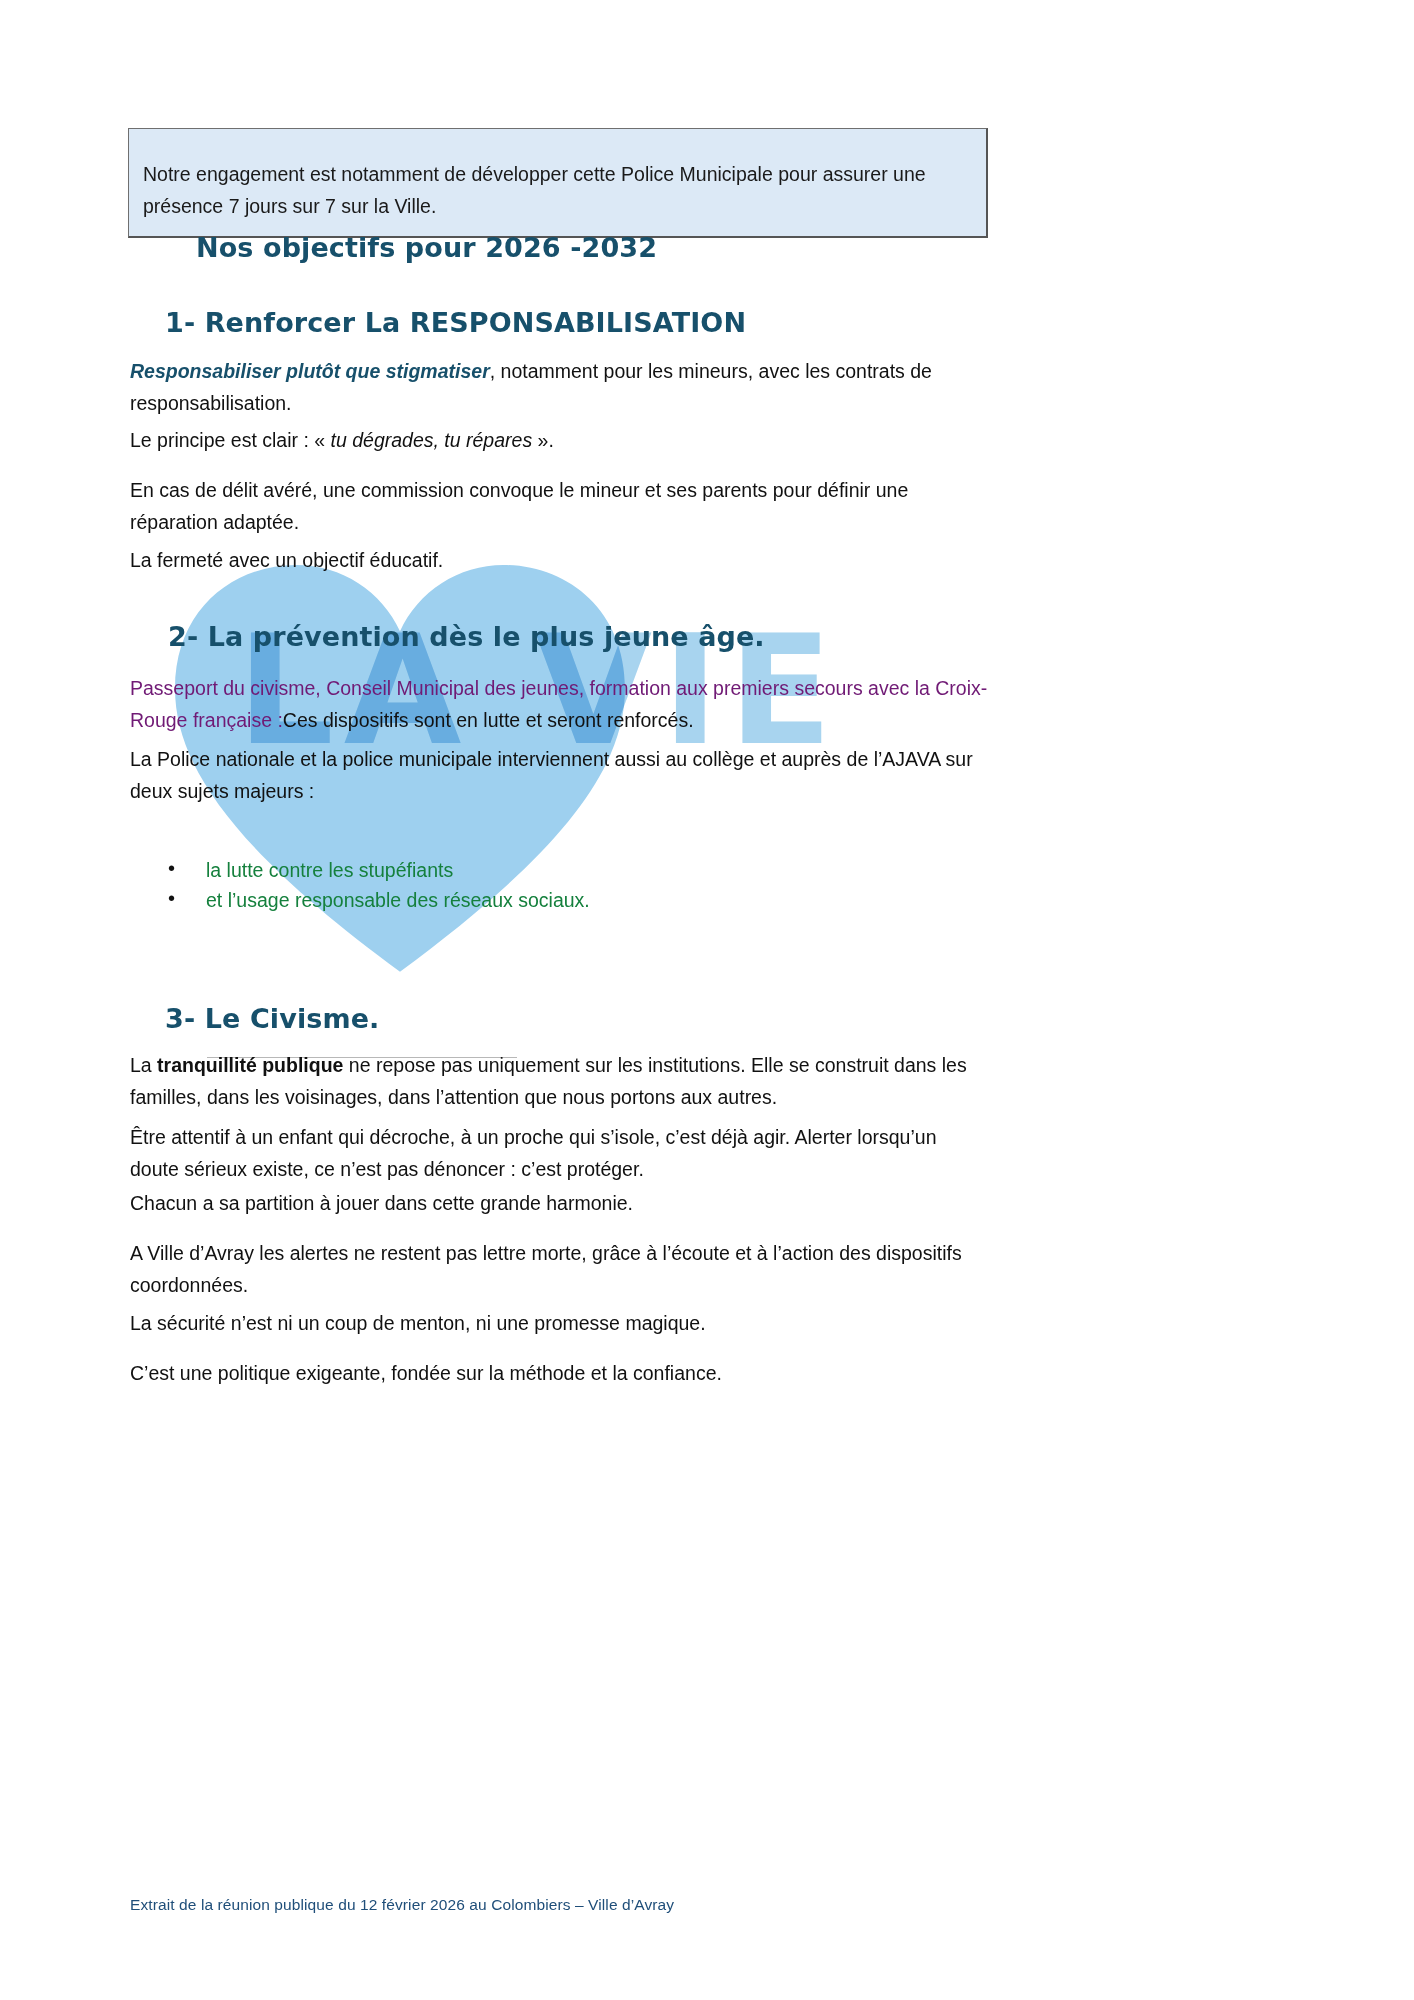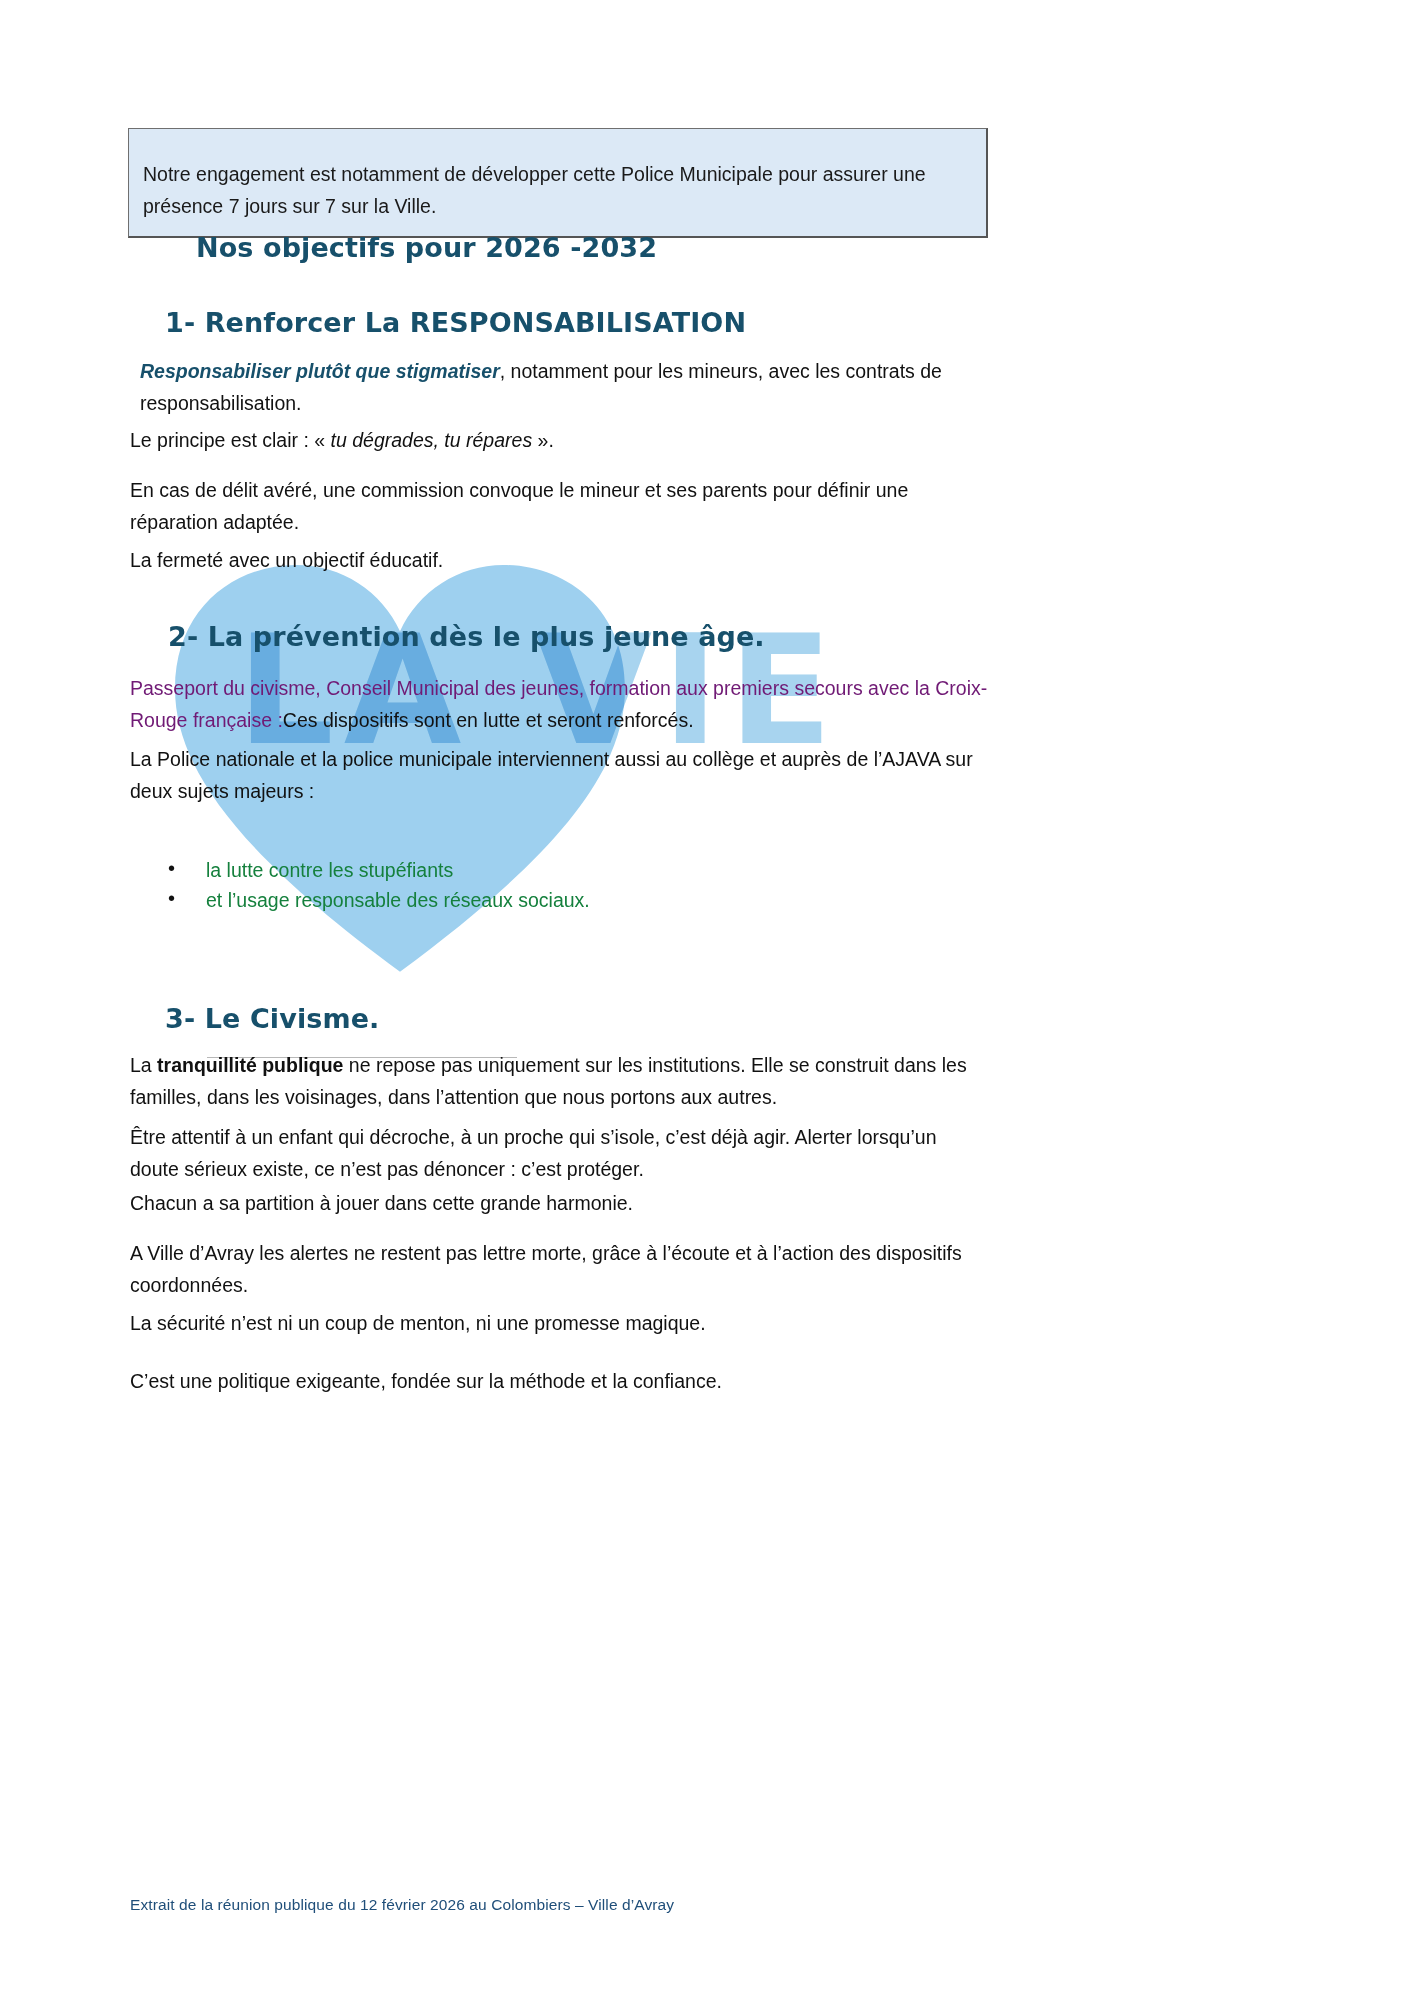--- a/index.html
+++ b/index.html
@@ -180,21 +180,21 @@
   <div class="content">
 
     <div class="callout">
       <span>Notre engagement est notamment de développer cette Police Municipale pour assurer une présence 7 jours sur 7 sur la Ville.</span>
     </div>
 
     <h1 class="doc-h1 block" style="left:196px; top:232px;">Nos objectifs pour 2026 -2032</h1>
 
     <h2 class="doc-h2 block" style="left:165px; top:307px;">1- Renforcer La RESPONSABILISATION</h2>
 
-    <p class="para block" style="left:140px; top:356px;">
+    <p class="para block" style="left:130px; top:356px;">
       <span class="ital-blue">Responsabiliser plutôt que stigmatiser</span><span>, notamment pour les mineurs, avec les contrats de responsabilisation.</span>
     </p>
 
     <p class="para block" style="left:130px; top:425px;">
       <span>Le principe est clair : « </span><span class="ital">tu dégrades, tu répares</span><span> ».</span>
     </p>
 
     <p class="para block" style="left:130px; top:475px;">En cas de délit avéré, une commission convoque le mineur et ses parents pour définir une réparation adaptée.</p>
 
     <p class="para block" style="left:130px; top:545px;">La fermeté avec un objectif éducatif.</p>
@@ -221,18 +221,18 @@
     </p>
 
     <p class="para block" style="left:130px; top:1122px;">Être attentif à un enfant qui décroche, à un proche qui s’isole, c’est déjà agir. Alerter lorsqu’un doute sérieux existe, ce n’est pas dénoncer : c’est protéger.</p>
 
     <p class="para block" style="left:130px; top:1188px;">Chacun a sa partition à jouer dans cette grande harmonie.</p>
 
     <p class="para block" style="left:130px; top:1238px;">A Ville d’Avray les alertes ne restent pas lettre morte, grâce à l’écoute et à l’action des dispositifs coordonnées.</p>
 
     <p class="para block" style="left:130px; top:1308px;">La sécurité n’est ni un coup de menton, ni une promesse magique.</p>
 
-    <p class="para block" style="left:130px; top:1358px;margin-top:8px;">C’est une politique exigeante, fondée sur la méthode et la confiance.</p>
+    <p class="para block" style="left:130px; top:1358px;">C’est une politique exigeante, fondée sur la méthode et la confiance.</p>
 
     <div class="footer">Extrait de la réunion publique du 12 février 2026 au Colombiers – Ville d’Avray</div>
 
   </div>
 </div>
 
 </body></html>

